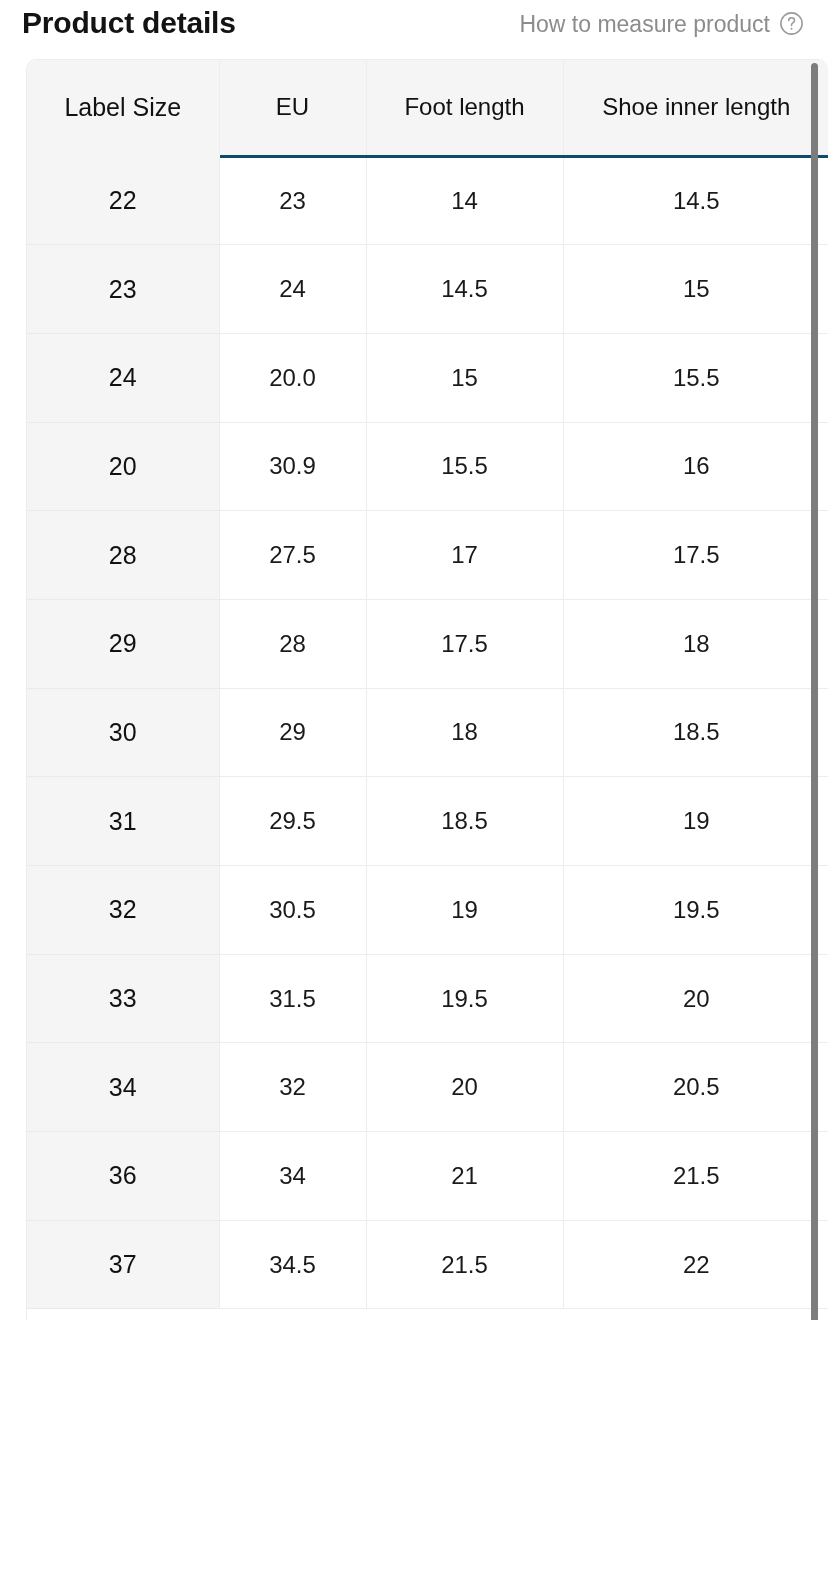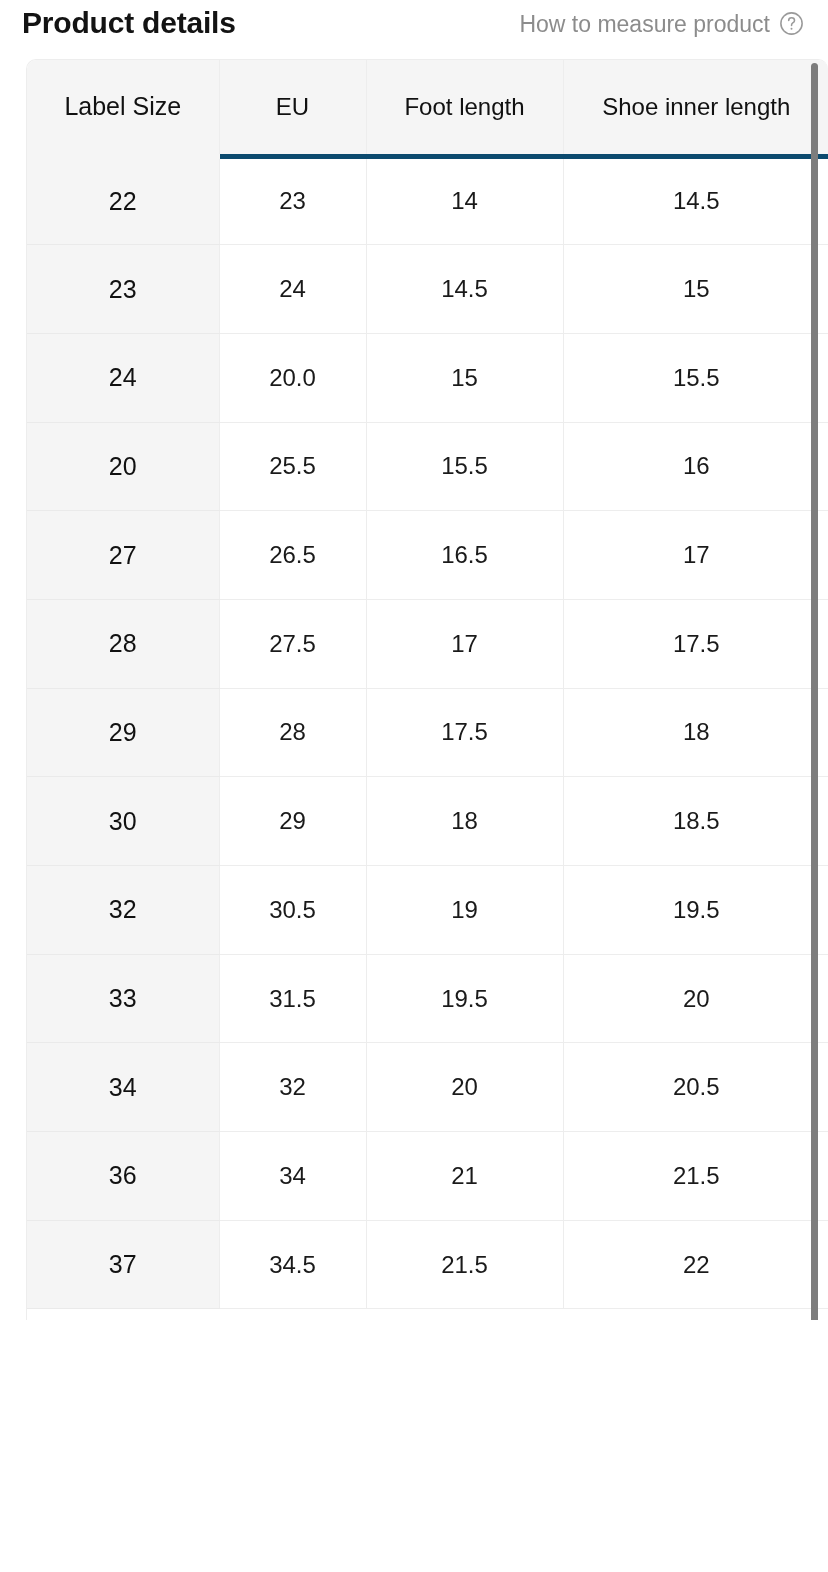--- a/index.html
+++ b/index.html
@@ -105,21 +105,21 @@
     overflow: hidden;
   }
 
   
   table.size-table thead th {
     height: 96px;
     background: #f5f5f5;
     font-size: 24px;
     font-weight: 400;
     color: #111111;
-    border-bottom: 5px solid #0c4a6e;
+    border-bottom: 3px solid #0c4a6e;
   }
 
   table.size-table thead th.col-first {
     border-bottom-color: #f5f5f5;
   }
 
   
   table.size-table tbody td {
     background: #ffffff;
     font-size: 24px;
@@ -215,49 +215,49 @@
             <td class="col-last">15</td>
           </tr>
           <tr>
             <td class="col-first">24</td>
             <td>20.0</td>
             <td>15</td>
             <td class="col-last">15.5</td>
           </tr>
           <tr>
             <td class="col-first">20</td>
-            <td>25.5</td>
+            <td>30.9</td>
             <td>15.5</td>
             <td class="col-last">16</td>
-          </tr>
-          <tr>
-            <td class="col-first">27</td>
-            <td>26.5</td>
-            <td>16.5</td>
-            <td class="col-last">17</td>
           </tr>
           <tr>
             <td class="col-first">28</td>
             <td>27.5</td>
             <td>17</td>
             <td class="col-last">17.5</td>
           </tr>
           <tr>
             <td class="col-first">29</td>
             <td>28</td>
             <td>17.5</td>
             <td class="col-last">18</td>
           </tr>
           <tr>
             <td class="col-first">30</td>
             <td>29</td>
             <td>18</td>
             <td class="col-last">18.5</td>
           </tr>
           <tr>
+            <td class="col-first">31</td>
+            <td>29.5</td>
+            <td>18.5</td>
+            <td class="col-last">19</td>
+          </tr>
+          <tr>
             <td class="col-first">32</td>
             <td>30.5</td>
             <td>19</td>
             <td class="col-last">19.5</td>
           </tr>
           <tr>
             <td class="col-first">33</td>
             <td>31.5</td>
             <td>19.5</td>
             <td class="col-last">20</td>

